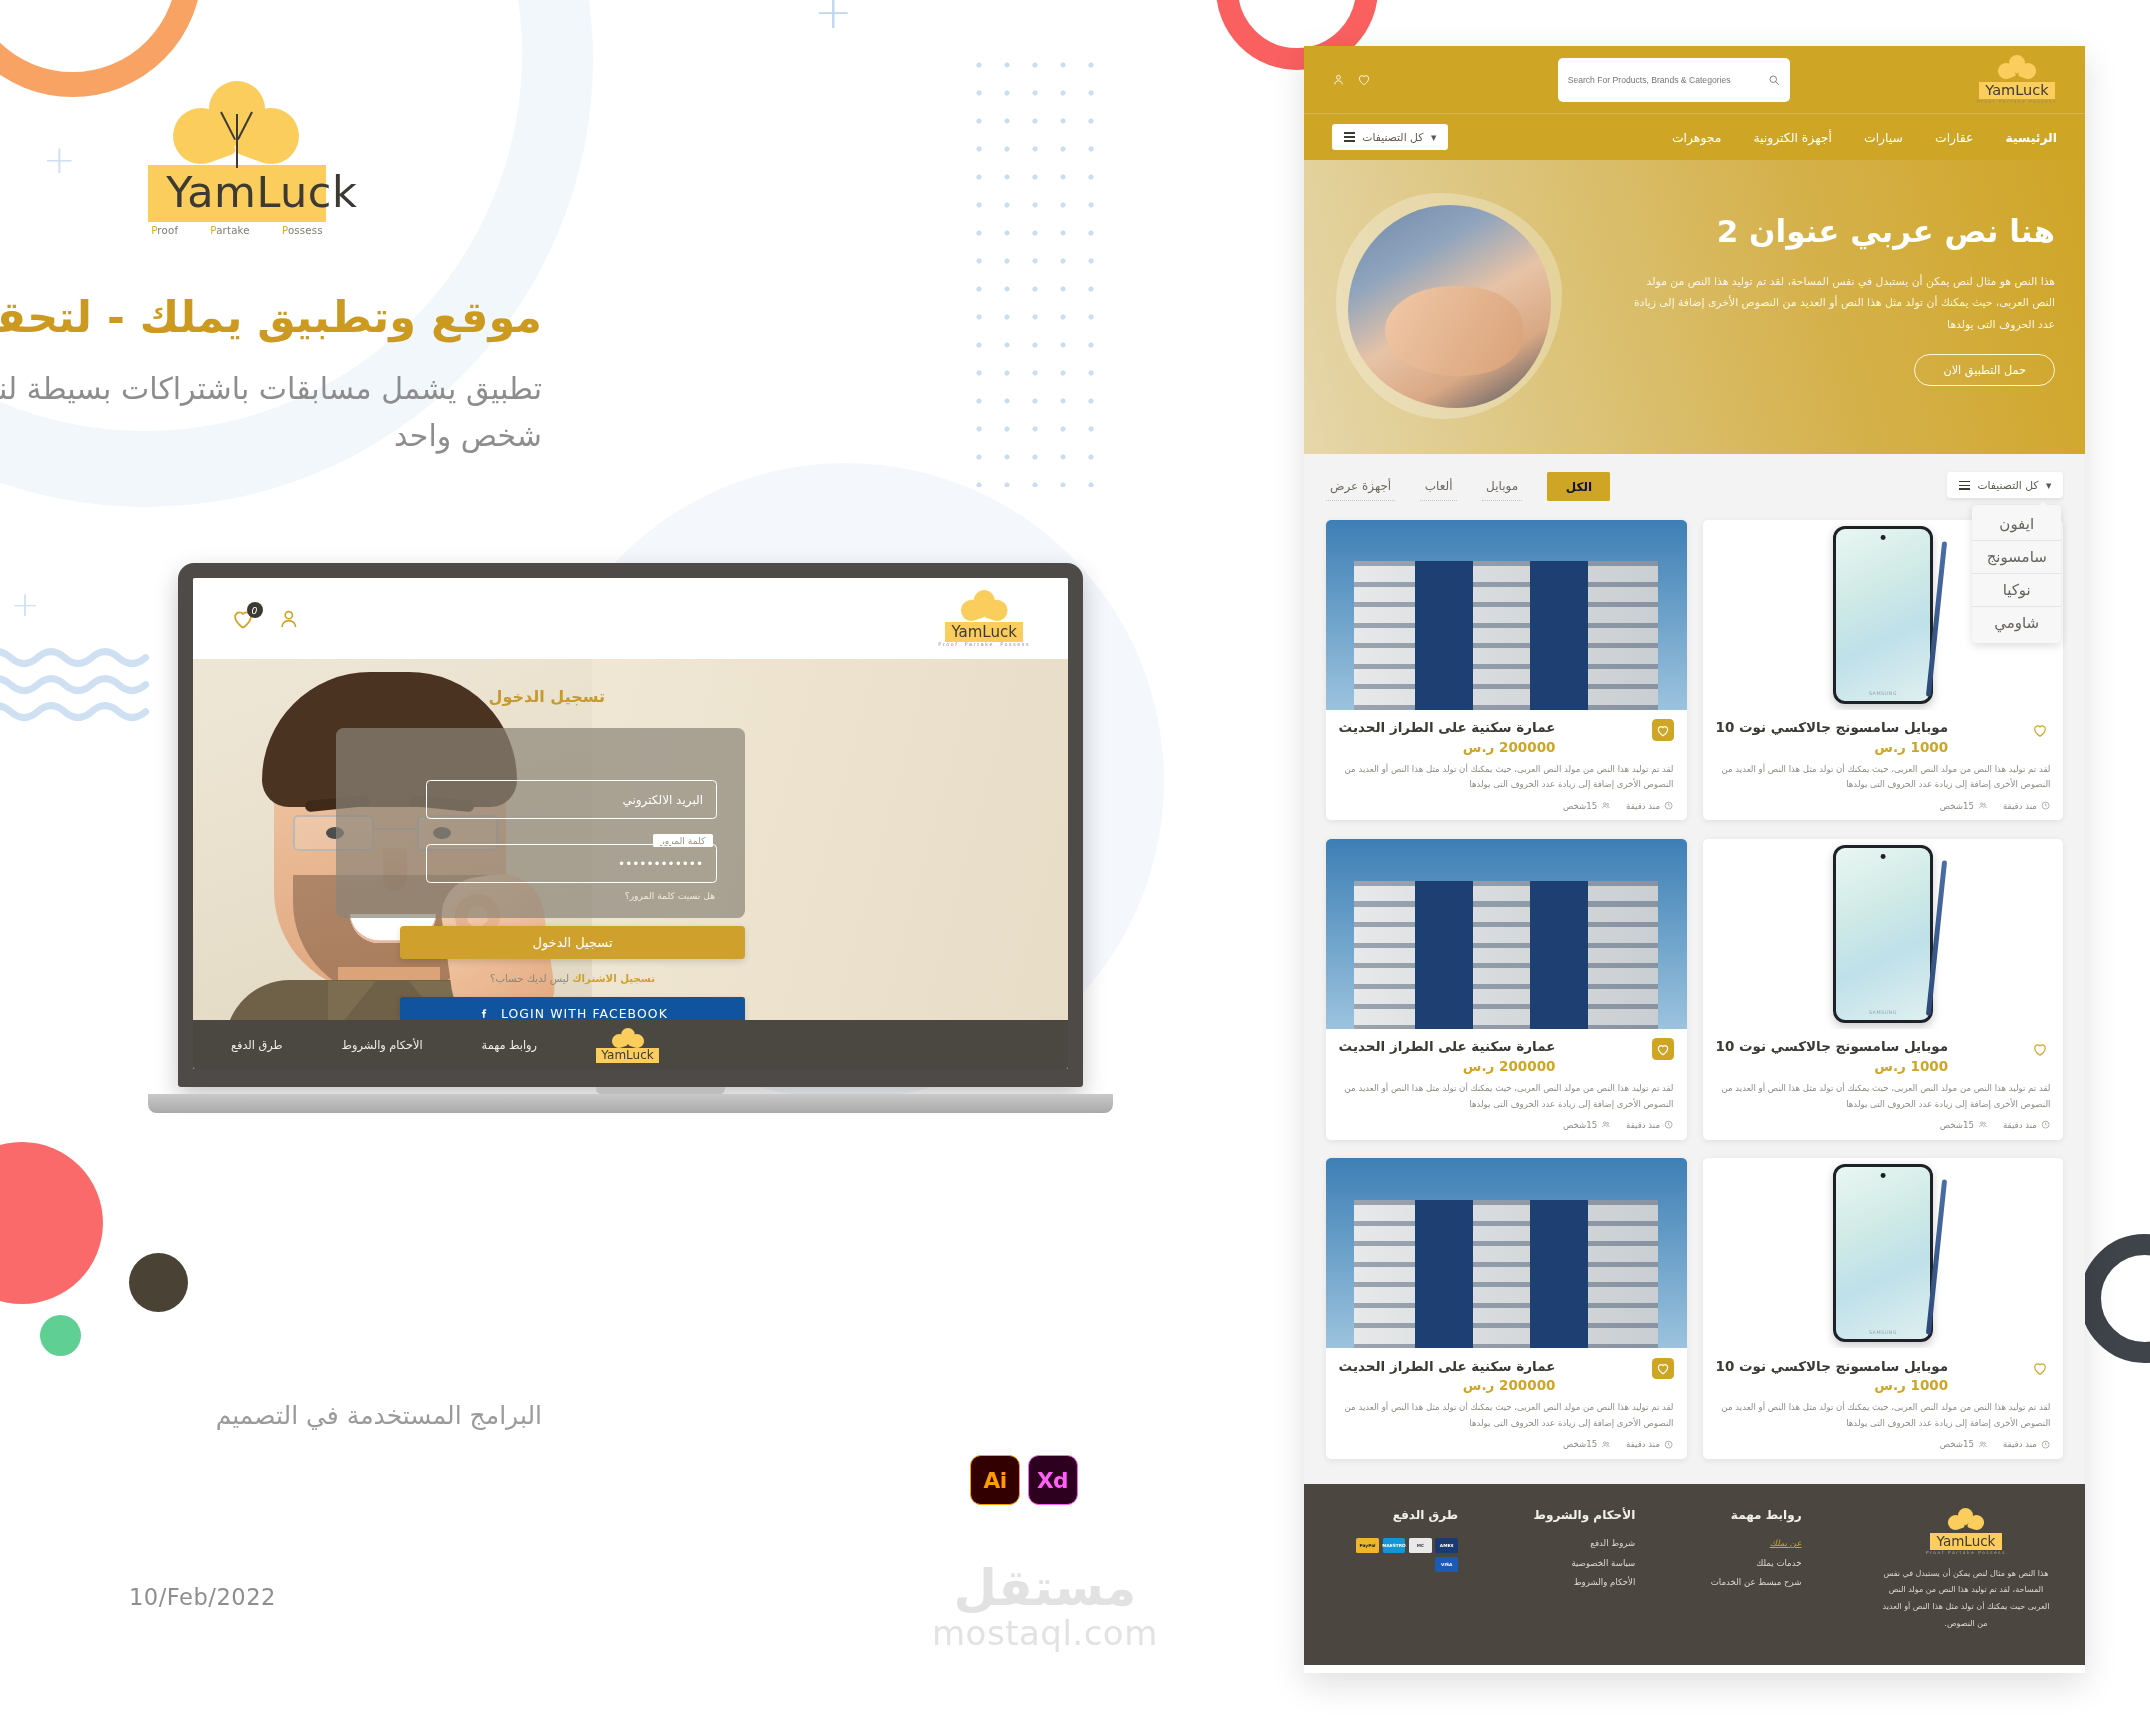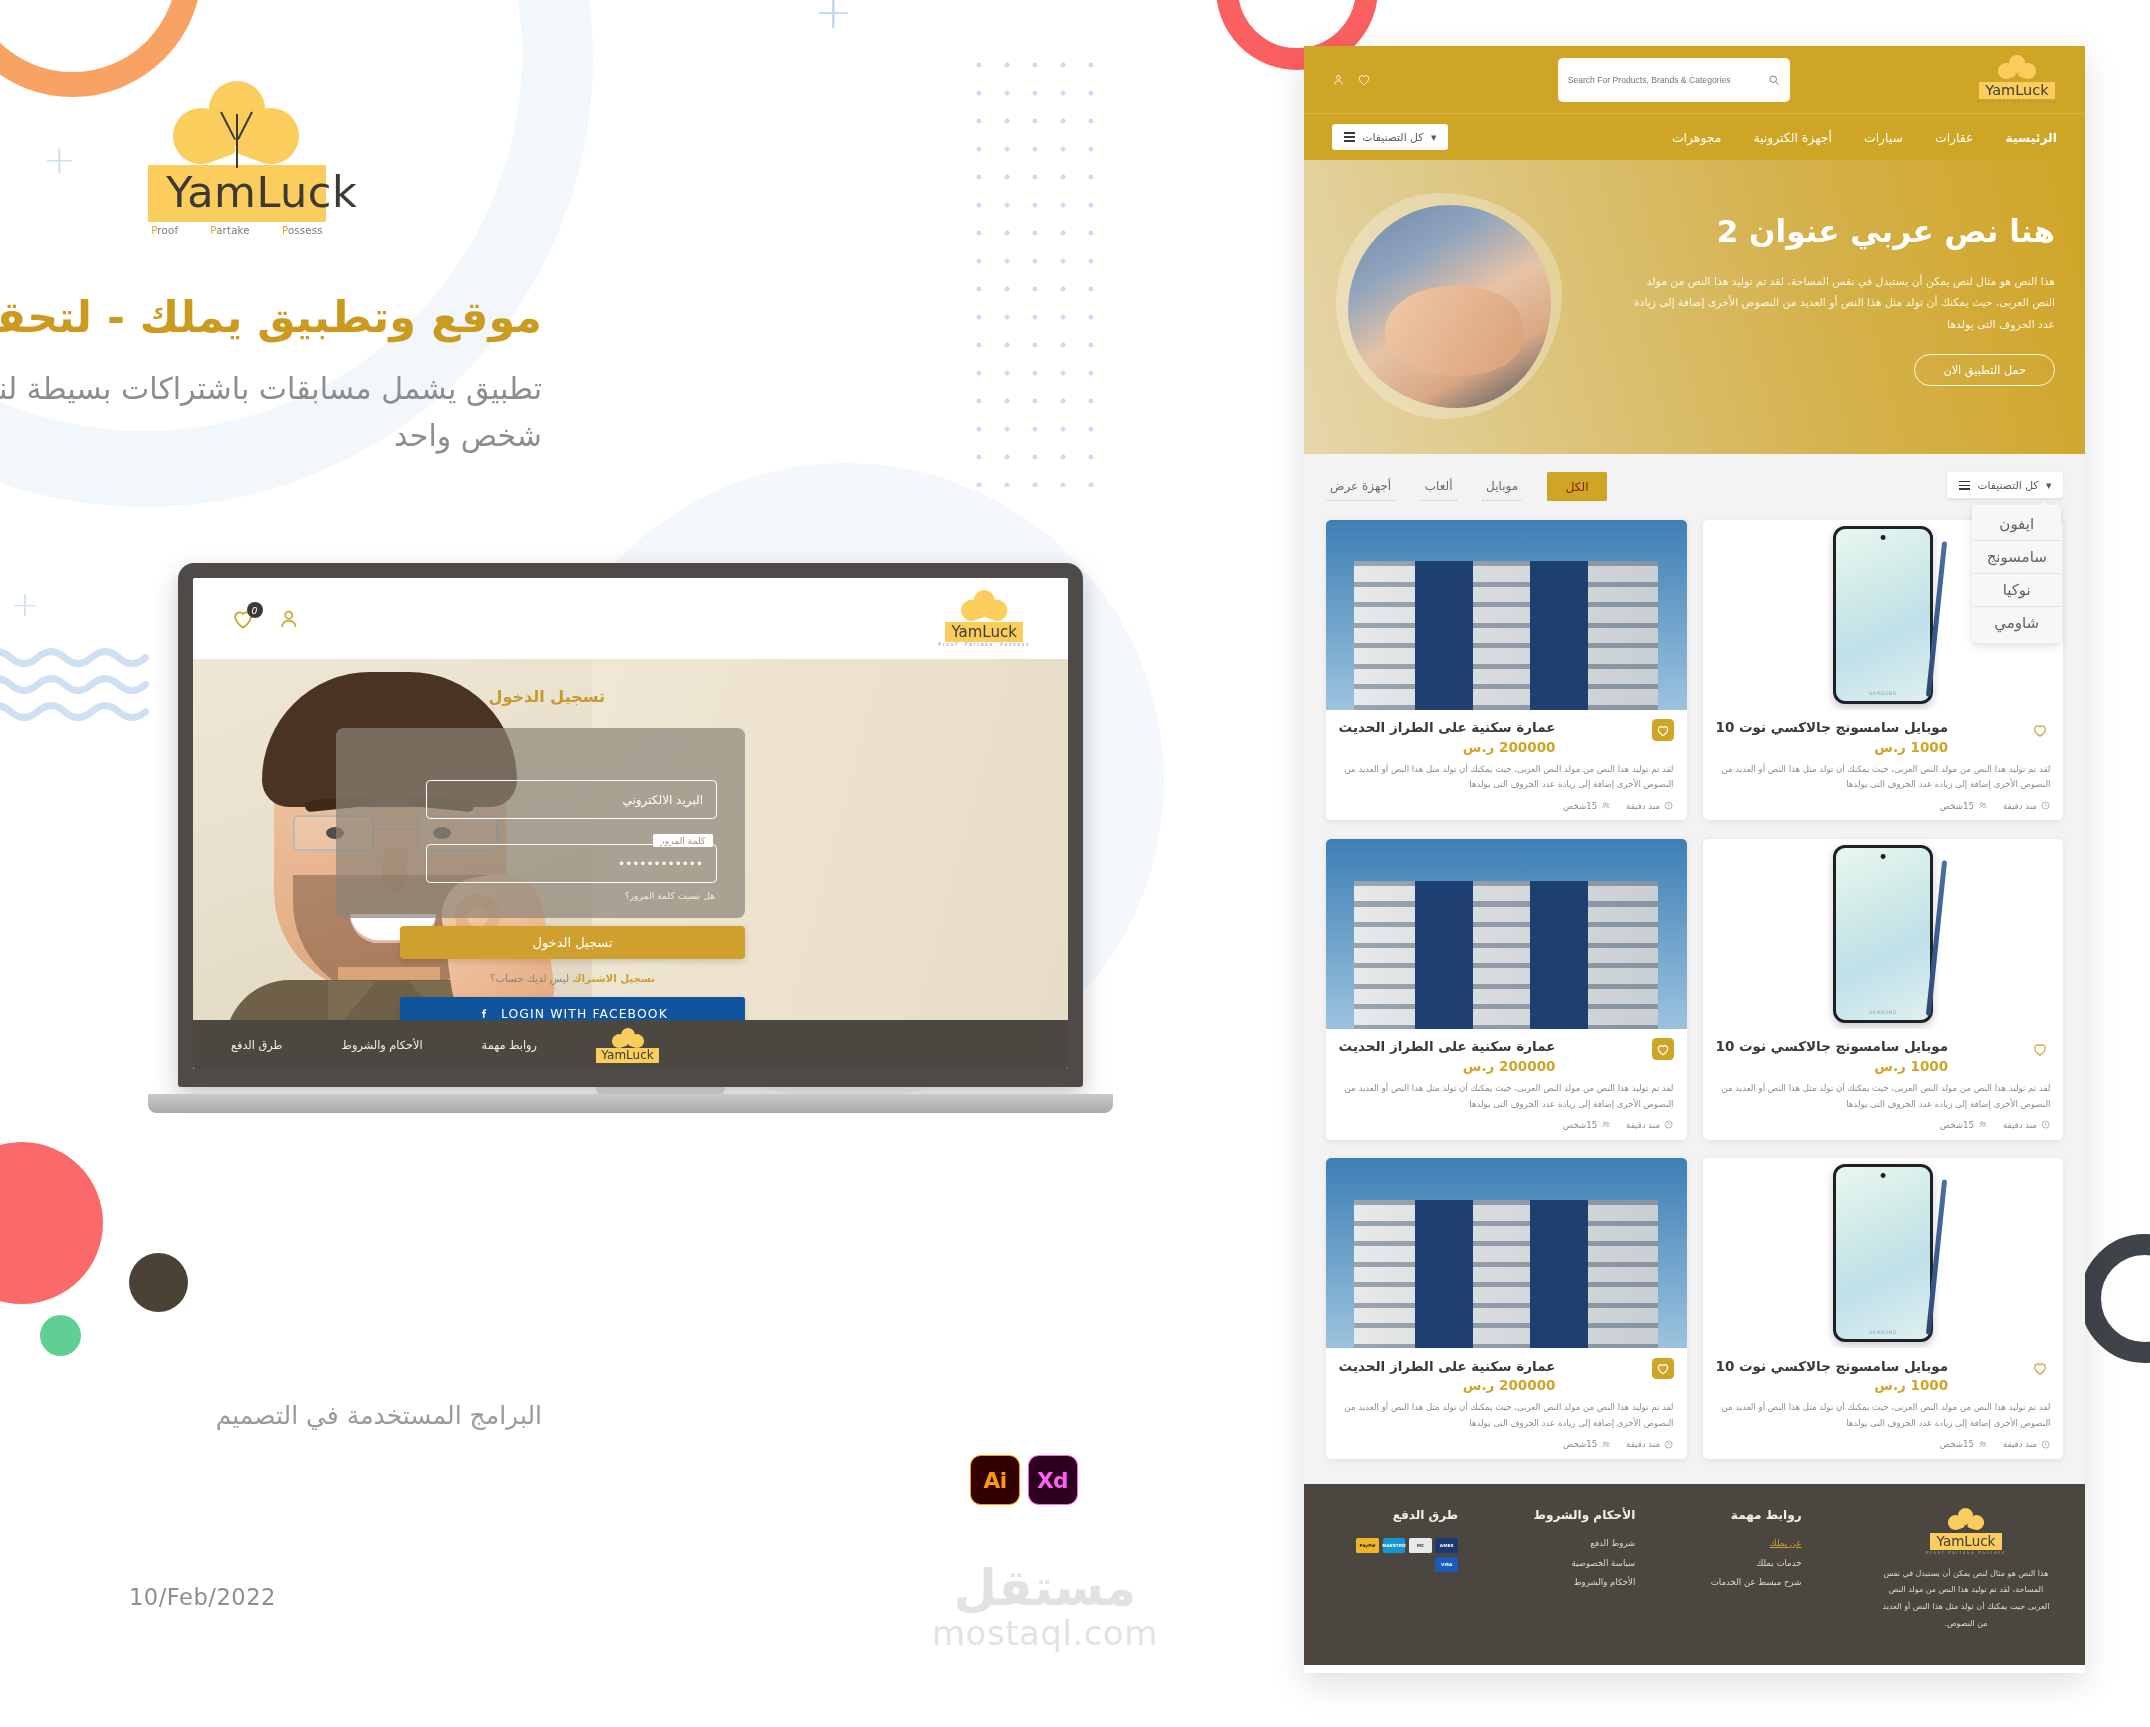--- a/index.html
+++ b/index.html
@@ -403,22 +403,22 @@
   }
 
   .catalog { background: #f3f3f3; padding: 18.3px 21.6px 25px; direction: rtl; }
   .filter-row { display: flex; align-items: flex-start; justify-content: space-between; margin-bottom: 18.3px; }
   .tabs { display: flex; gap: 25px; align-items: center; direction: rtl; }
   .tab {
     font-size: 12px; color: #6f6a60; padding: 6.5px 4.3px 7.5px;
     border-bottom: 1.1px dotted #c9c4b8;
   }
   .tab.active {
-    background: #cfa526; color: #7f1d1d; border-bottom: none;
-    padding: 7.5px 18.3px; border-radius: 1.6px; font-weight: 400;
+    background: #cfa526; color: #0f172a; border-bottom: none;
+    padding: 7.5px 18.3px; border-radius: 1.6px; font-weight: 700;
   }
   .cat-drop-wrap { position: relative; }
   .cat-drop {
     background: #fff; border-radius: 3.2px; padding: 6.5px 12px;
     display: flex; align-items: center; gap: 7.5px; font-size: 10.8px; color: #5f5a4f;
     box-shadow: 0 1.1px 3.8px rgba(0,0,0,.08);
   }
   .drop-menu {
     position: absolute; right: 2.2px; top: 33px; width: 89px;
     background: #f7f7f7; border-radius: 4.3px; box-shadow: 0 2.7px 8.6px rgba(0,0,0,.13);
@@ -499,21 +499,21 @@
   .sf-brand .p { position: absolute; width: 15px; height: 15px; background: #fbcd5c; border-radius: 7.5px 7.5px 2.2px 7.5px; }
   .sf-brand .p1 { left: 10.2px; top: 0; transform: rotate(45deg); }
   .sf-brand .p2 { left: 0; top: 7px; transform: rotate(-20deg); }
   .sf-brand .p3 { left: 20.5px; top: 7px; transform: rotate(110deg); }
   .sf-brand .lw { background: #fbcd5c; color: #3c3a33; font-size: 13.5px; padding: 0 6.5px 1.1px; display: inline-block; }
   .sf-brand .lt { font-size: 4.3px; color: #b5ad93; letter-spacing: 1.6px; }
   .sf-brand p { font-size: 8px; line-height: 2.1; color: #dedad1; margin-top: 10.8px; }
   .sf-title { font-size: 12px; font-weight: 700; margin-bottom: 16px; }
   .sf-col ul { list-style: none; }
   .sf-col ul li { font-size: 8.6px; color: #dedad1; margin-bottom: 9.7px; }
-  .sf-col ul li.hl { color: #cfa526; text-decoration: underline; }
+  .sf-col ul li.hl { color: #cfa526; text-decoration: underline; font-style: italic; }
   .pay-icons { display: flex; gap: 3.8px; flex-wrap: wrap; max-width: 124px; }
   .pay {
     width: 22.6px; height: 15px; border-radius: 1.6px; font-size: 4.3px;
     display:flex; align-items:center; justify-content:center; color:#fff; font-weight: 700;
   }
 
   svg { display: block; }
 </style>
 </head>
 <body>

